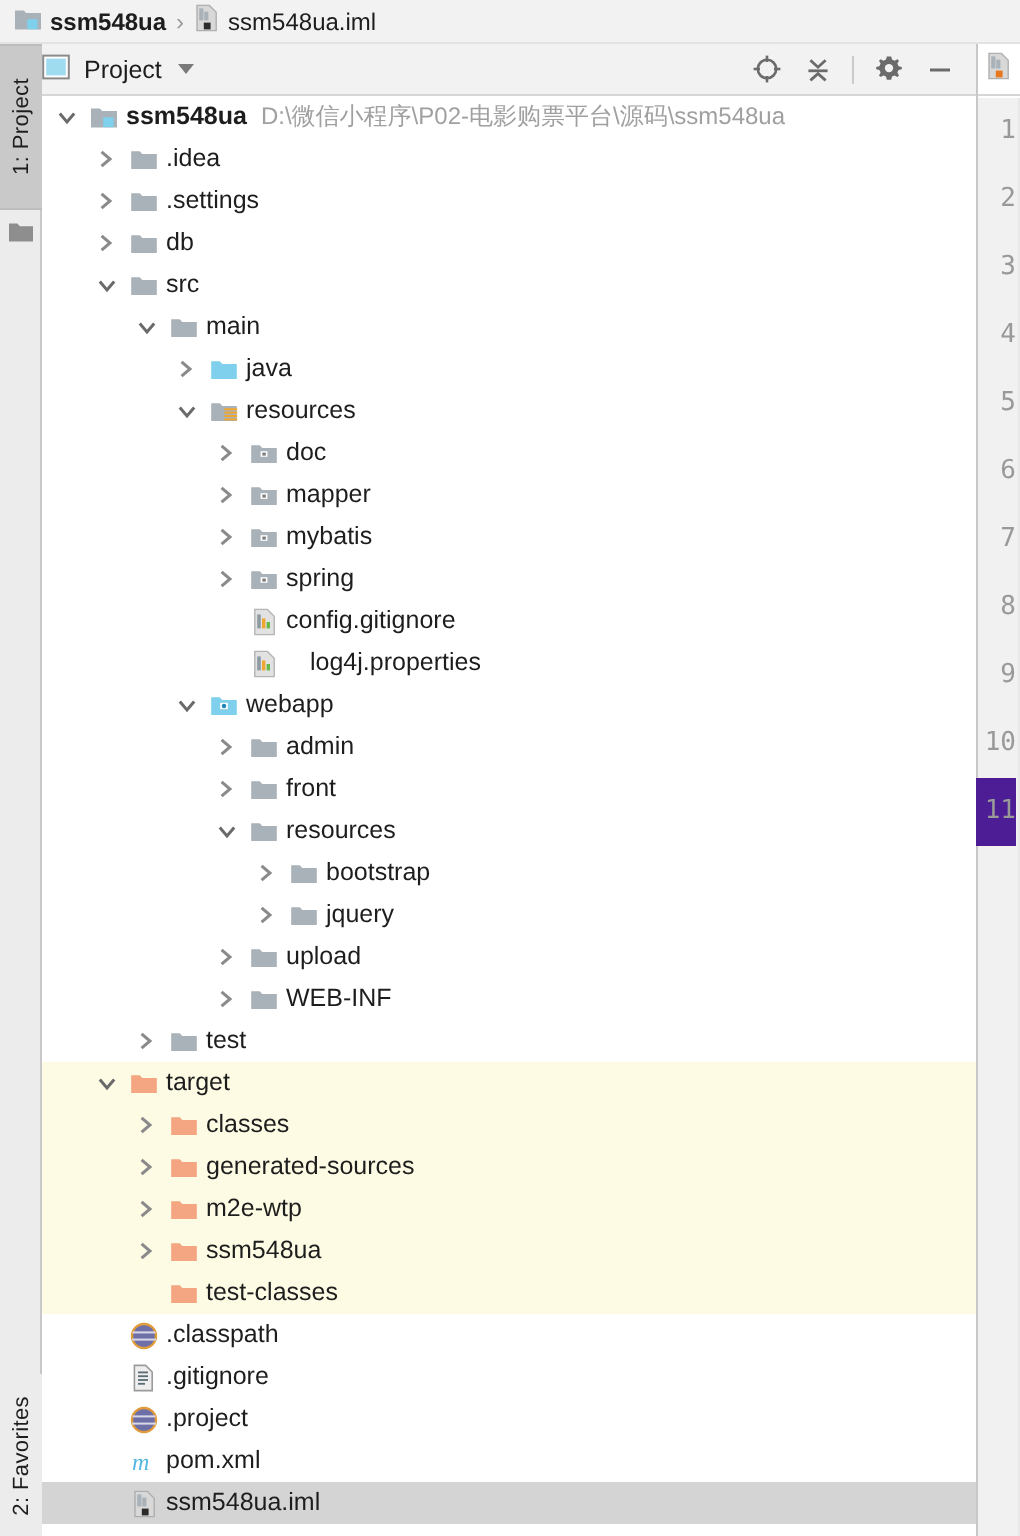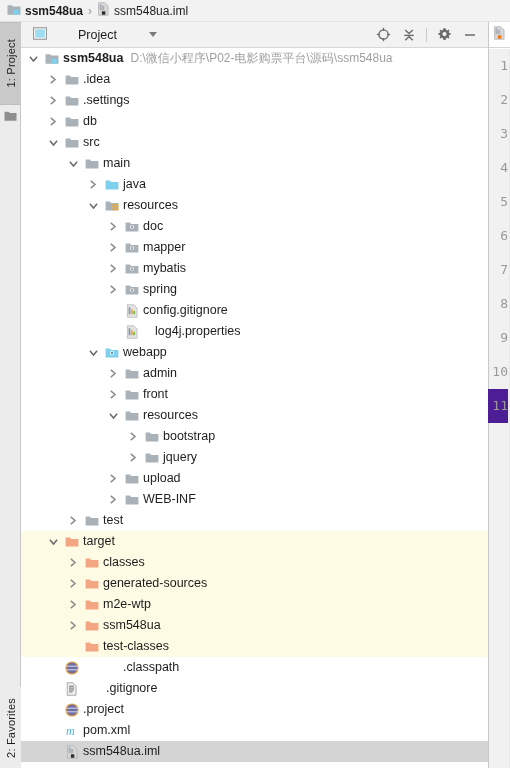--- a/index.html
+++ b/index.html
@@ -49,21 +49,21 @@
   }
   .strip-folder-icon { position: absolute; left: 4px; top: 88px; }
 
   
   .panel-toolbar {
     position: absolute; left: 21px; top: 22px; width: 468px; height: 26px;
     background: #f2f2f2;
     display: flex; align-items: center;
     border-bottom: 1px solid #d6d6d6;
   }
-  .panel-title-group { display: flex; align-items: center; margin-left: 12px; gap: 24px; }
+  .panel-title-group { display: flex; align-items: center; margin-left: 0; }
   .panel-title { font-size: 12.5px; color: #1d1d1d; margin-left: 7px; }
   .caret-down {
     width: 0; height: 0; margin-left: 8px;
     border-left: 4.5px solid transparent; border-right: 4.5px solid transparent;
     border-top: 5px solid #7a7a7a;
   }
   .toolbar-actions { margin-left: auto; display: flex; align-items: center; padding-right: 6px; }
   .tb-icon {
     width: 22px; height: 22px; display: flex; align-items: center; justify-content: center;
     margin: 0 2px; cursor: default;
@@ -594,35 +594,35 @@
         <span class="label" style="left: 82px;">test-classes</span>
       </div>
       <div class="row" style="top: 0px;">
         <span class="icon-wrap" style="left: 43px;">
           <svg width="14" height="14" viewBox="0 0 14 14">
             <circle cx="7" cy="7" r="6" fill="#6f6fa8" stroke="#e09b3a" stroke-width="1.2"></circle>
             <line x1="1.3" y1="5.2" x2="12.7" y2="5.2" stroke="#d9d9ea" stroke-width="1"></line>
             <line x1="1" y1="8.8" x2="13" y2="8.8" stroke="#d9d9ea" stroke-width="1"></line>
           </svg>
         </span>
-        <span class="label" style="left: 62px; margin-left: 40px;">.classpath</span>
+        <span class="label" style="left: 62px;">.classpath</span>
       </div>
       <div class="row" style="top: 0px;">
         <span class="icon-wrap" style="left: 43px;">
           <svg width="12" height="14" viewBox="0 0 12 14">
             <path d="M1.2 0.7h5.6l3.3 3.3v9.3H1.2z" fill="#eeeeee" stroke="#9b9b9b" stroke-width="0.8"></path>
             <g stroke="#5a6b74" stroke-width="0.9">
               <line x1="3" y1="4.2" x2="8" y2="4.2"></line>
               <line x1="3" y1="6.1" x2="8" y2="6.1"></line>
               <line x1="3" y1="8" x2="8" y2="8"></line>
               <line x1="3" y1="9.9" x2="6.5" y2="9.9"></line>
             </g>
           </svg>
         </span>
-        <span class="label" style="left: 62px; margin-left: 23px;">.gitignore</span>
+        <span class="label" style="left: 62px;">.gitignore</span>
       </div>
       <div class="row" style="top: 0px;">
         <span class="icon-wrap" style="left: 43px;">
           <svg width="14" height="14" viewBox="0 0 14 14">
             <circle cx="7" cy="7" r="6" fill="#6f6fa8" stroke="#e09b3a" stroke-width="1.2"></circle>
             <line x1="1.3" y1="5.2" x2="12.7" y2="5.2" stroke="#d9d9ea" stroke-width="1"></line>
             <line x1="1" y1="8.8" x2="13" y2="8.8" stroke="#d9d9ea" stroke-width="1"></line>
           </svg>
         </span>
         <span class="label" style="left: 62px;">.project</span>

